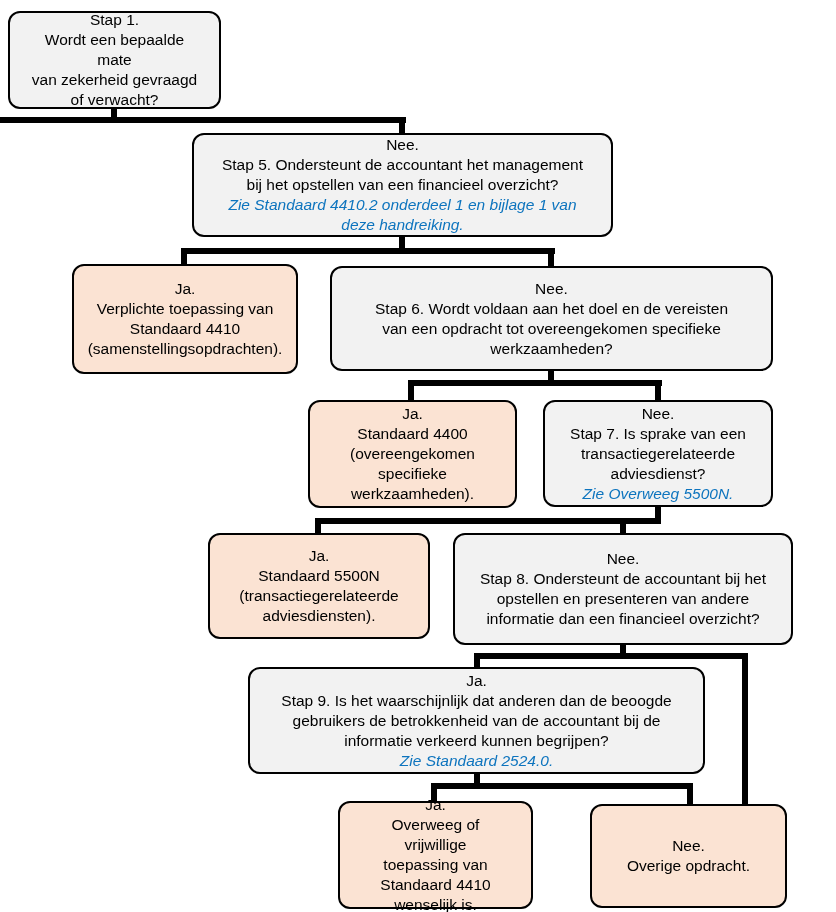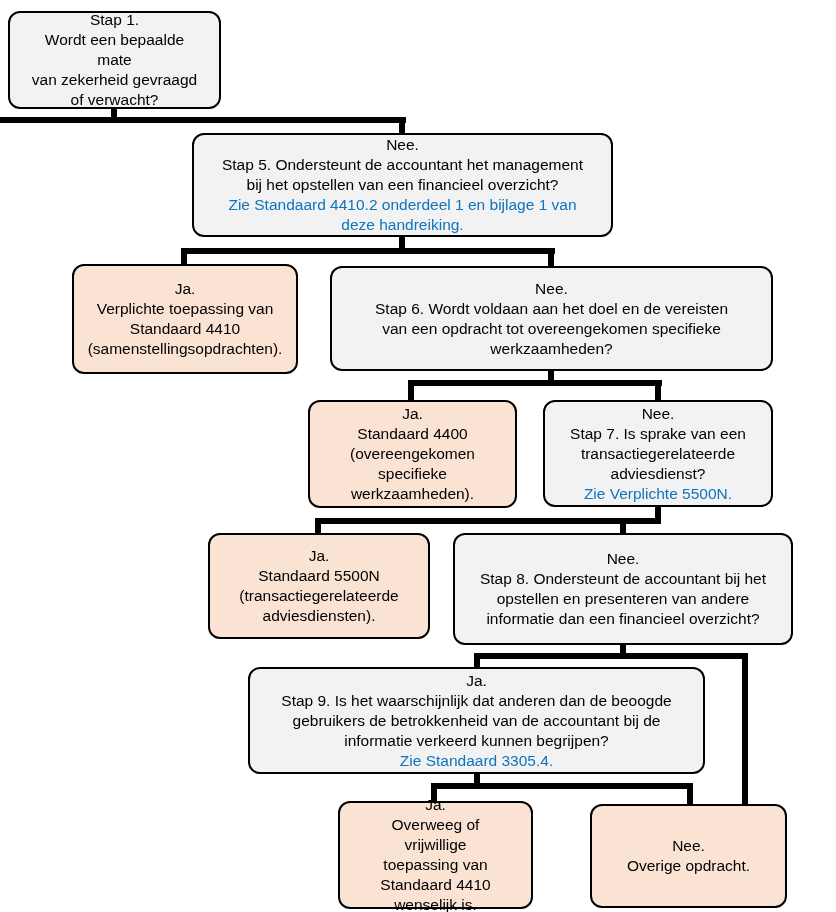--- a/index.html
+++ b/index.html
@@ -13,21 +13,21 @@
   .node{
     position:absolute;box-sizing:border-box;
     border:2.5px solid #000;border-radius:12px;
     display:flex;flex-direction:column;justify-content:center;align-items:center;
     text-align:center;font-size:15.5px;line-height:20px;
     padding:2px 21px;z-index:2;
   }
   .question{background:var(--node-question,#f2f2f2);}
   .outcome{background:var(--node-outcome,#fbe3d3);}
   .node-text{white-space:pre-line;color:#000;}
-  .node-ref{white-space:pre-line;color:var(--ref-blue,#0d74be);}
+  .node-ref{white-space:pre-line;color:var(--ref-blue,#0d74be);font-style:italic;}
 
   
   .line{position:absolute;background:#000;z-index:1;}
 
   
   #b-stap1      {left:8px;   top:11px;  width:213px; height:98px;}
   #b-stap5      {left:192px; top:133px; width:421px; height:104px;}
   #b-ja4410     {left:72px;  top:264px; width:226px; height:110px;}
   #b-stap6      {left:330px; top:266px; width:443px; height:105px;}
   #b-ja4400     {left:308px; top:400px; width:209px; height:108px;}
@@ -78,21 +78,21 @@
 (overeengekomen
 specifieke
 werkzaamheden).</div>
   </div>
 
   <div class="node question" id="b-stap7">
     <div class="node-text">Nee.
 Stap 7. Is sprake van een
 transactiegerelateerde
 adviesdienst?</div>
-    <div class="node-ref">Zie Verplichte 5500N.</div>
+    <div class="node-ref">Zie Overweeg 5500N.</div>
   </div>
 
   <div class="node outcome" id="b-ja5500">
     <div class="node-text">Ja.
 Standaard 5500N
 (transactiegerelateerde
 adviesdiensten).</div>
   </div>
 
   <div class="node question" id="b-stap8">
@@ -100,21 +100,21 @@
 Stap 8. Ondersteunt de accountant bij het
 opstellen en presenteren van andere
 informatie dan een financieel overzicht?</div>
   </div>
 
   <div class="node question" id="b-stap9">
     <div class="node-text">Ja.
 Stap 9. Is het waarschijnlijk dat anderen dan de beoogde
 gebruikers de betrokkenheid van de accountant bij de
 informatie verkeerd kunnen begrijpen?</div>
-    <div class="node-ref">Zie Standaard 3305.4.</div>
+    <div class="node-ref">Zie Standaard 2524.0.</div>
   </div>
 
   <div class="node outcome" id="b-ja-overweeg">
     <div class="node-text">Ja.
 Overweeg of vrijwillige
 toepassing van
 Standaard 4410
 wenselijk is.</div>
   </div>
 

